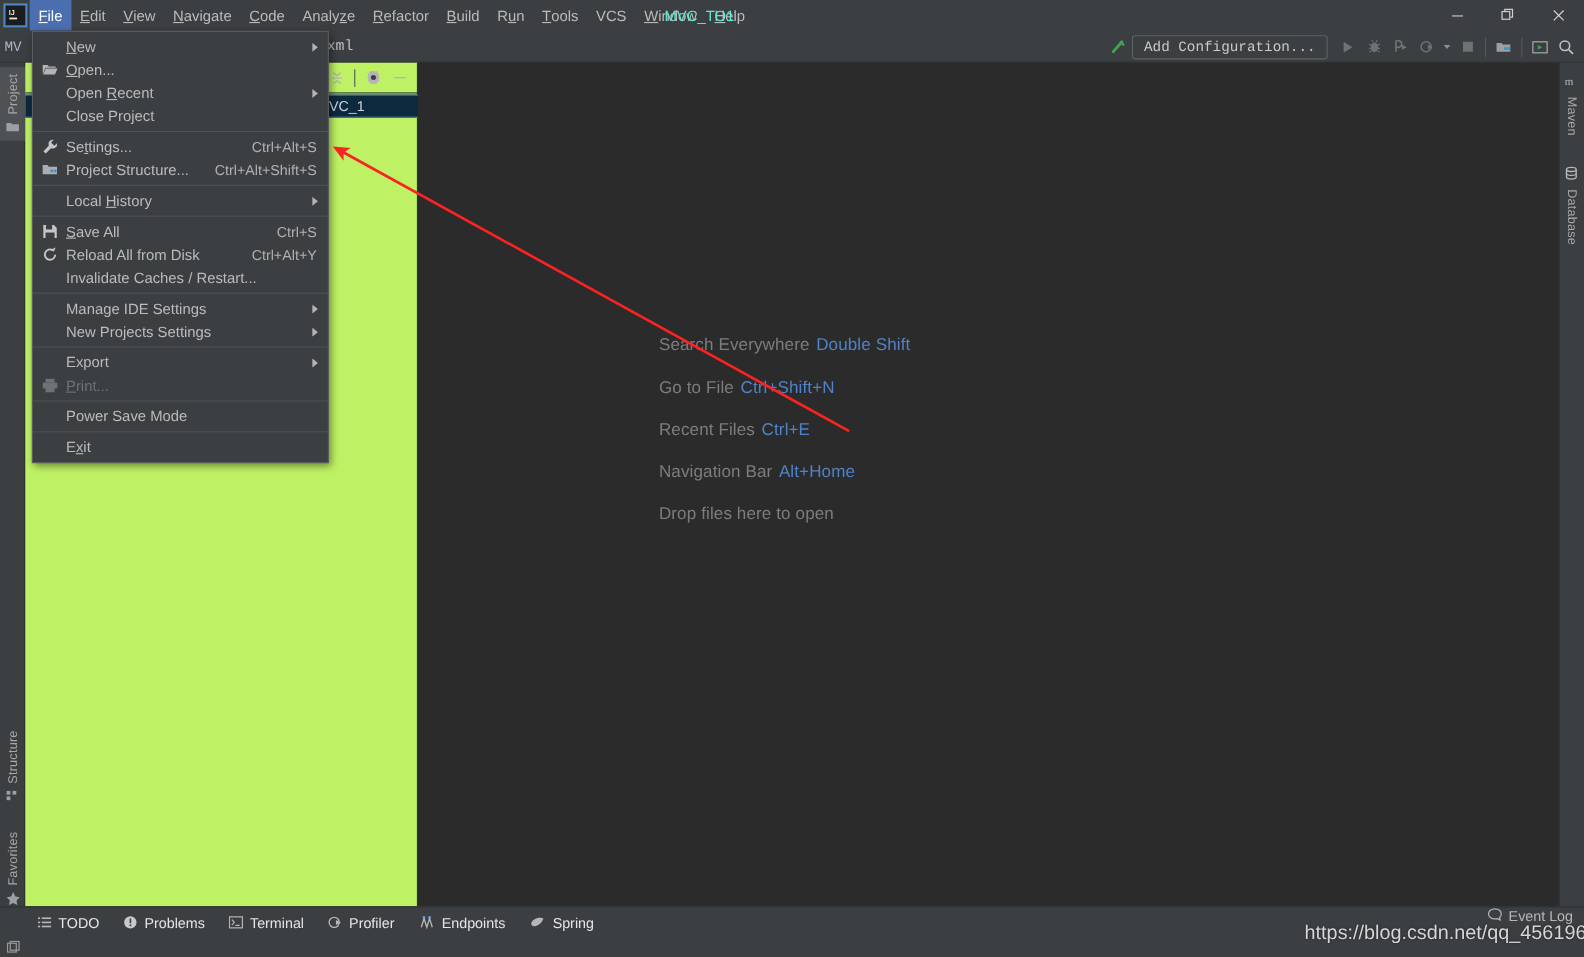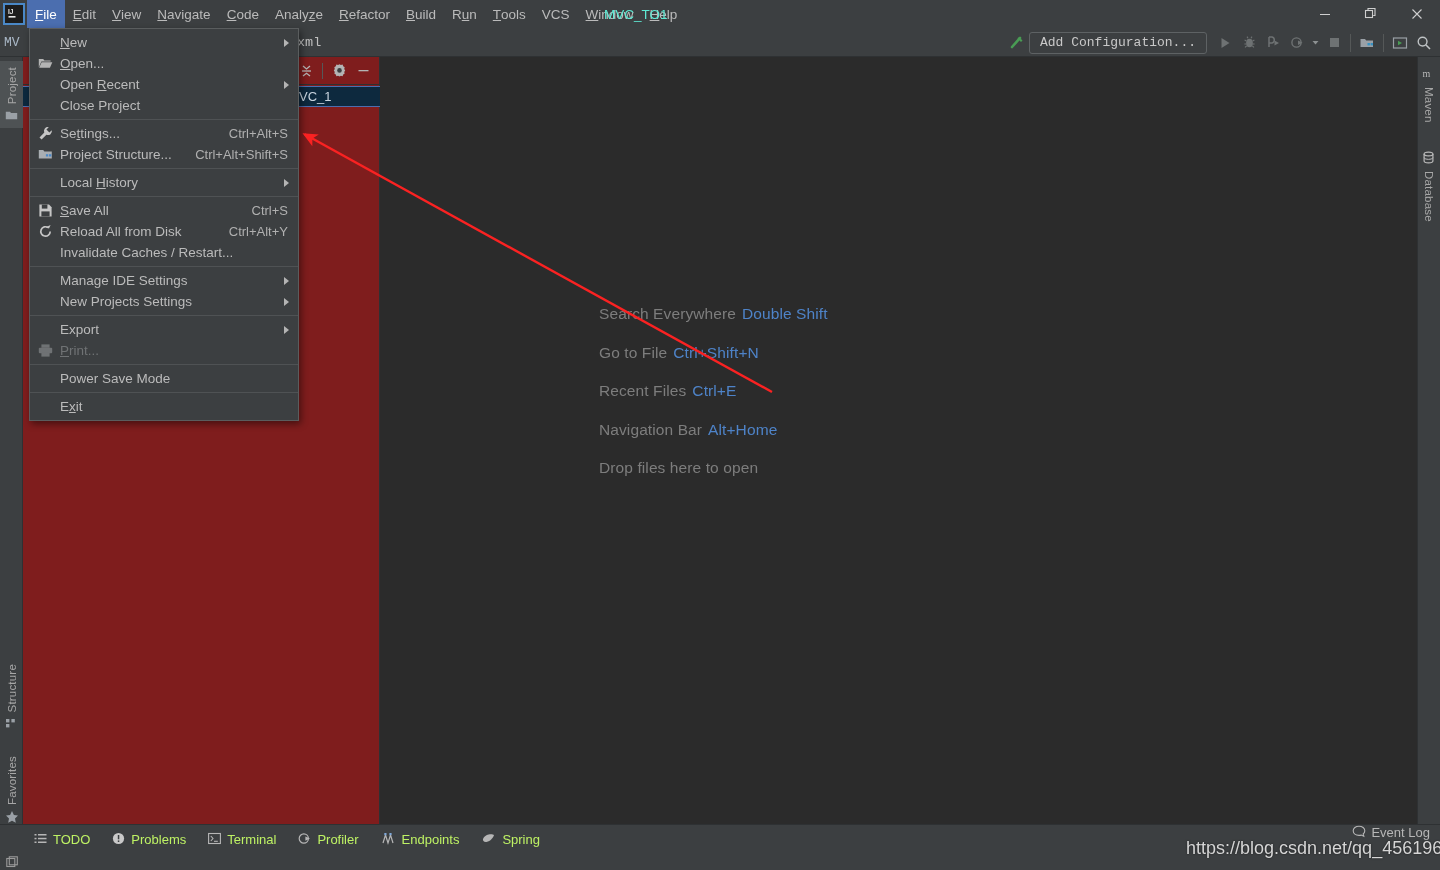--- a/index.html
+++ b/index.html
@@ -101,21 +101,21 @@
     display: flex; flex-direction: column; align-items: center; gap: 5px;
     color: #a7a7a7; font-size: 11.5px; cursor: default;
   }
   .vtabR .vlabel {
     writing-mode: vertical-rl; white-space: nowrap; letter-spacing: 0.2px;
   }
 
   
   #projwin {
     position: absolute; left: 23px; top: 57px; width: 357px; height: 767px;
-    background: #7f1d1d; border-right: 1px solid #2e3133;
+    background: #bef264; border-right: 1px solid #2e3133;
   }
   #projhdr {
     position: absolute; left: 0; top: 0; width: 357px; height: 28px;
     display: flex; align-items: center; justify-content: flex-end;
     padding-right: 6px; gap: 2px; border-bottom: 1px solid #2e3133;
   }
   .ph-ico { width: 22px; height: 22px; display: flex; align-items: center; justify-content: center; color: #a0a0a0; }
   .ph-sep { width: 1px; height: 16px; background: #555858; margin: 0 3px; }
   #treerow {
     position: absolute; left: 0; top: 29px; width: 357px; height: 21px;
@@ -137,21 +137,21 @@
   .hint .key { color: #4e83c8; margin-left: 6px; }
 
   
   #statusbar {
     position: absolute; left: 0; top: 824px; width: 1440px; height: 30px;
     background: #3c3f41; border-top: 1px solid #2e3133;
     display: flex; align-items: center;
   }
   .sb-item {
     display: flex; align-items: center; gap: 6px;
-    color: #bef264; font-size: 13px; margin-right: 22px; cursor: default; white-space: nowrap;
+    color: #e5e5e5; font-size: 13px; margin-right: 22px; cursor: default; white-space: nowrap;
   }
   #sb-right {
     position: absolute; right: 10px; top: 0; height: 30px;
     display: flex; align-items: flex-start; gap: 5px; color: #b6b6b6; font-size: 13px;
   }
   #bottombar {
     position: absolute; left: 0; top: 854px; width: 1440px; height: 16px;
     background: #3c3f41;
   }
   #bb-ico { position: absolute; left: 6px; top: 1px; color: #9a9a9a; }

